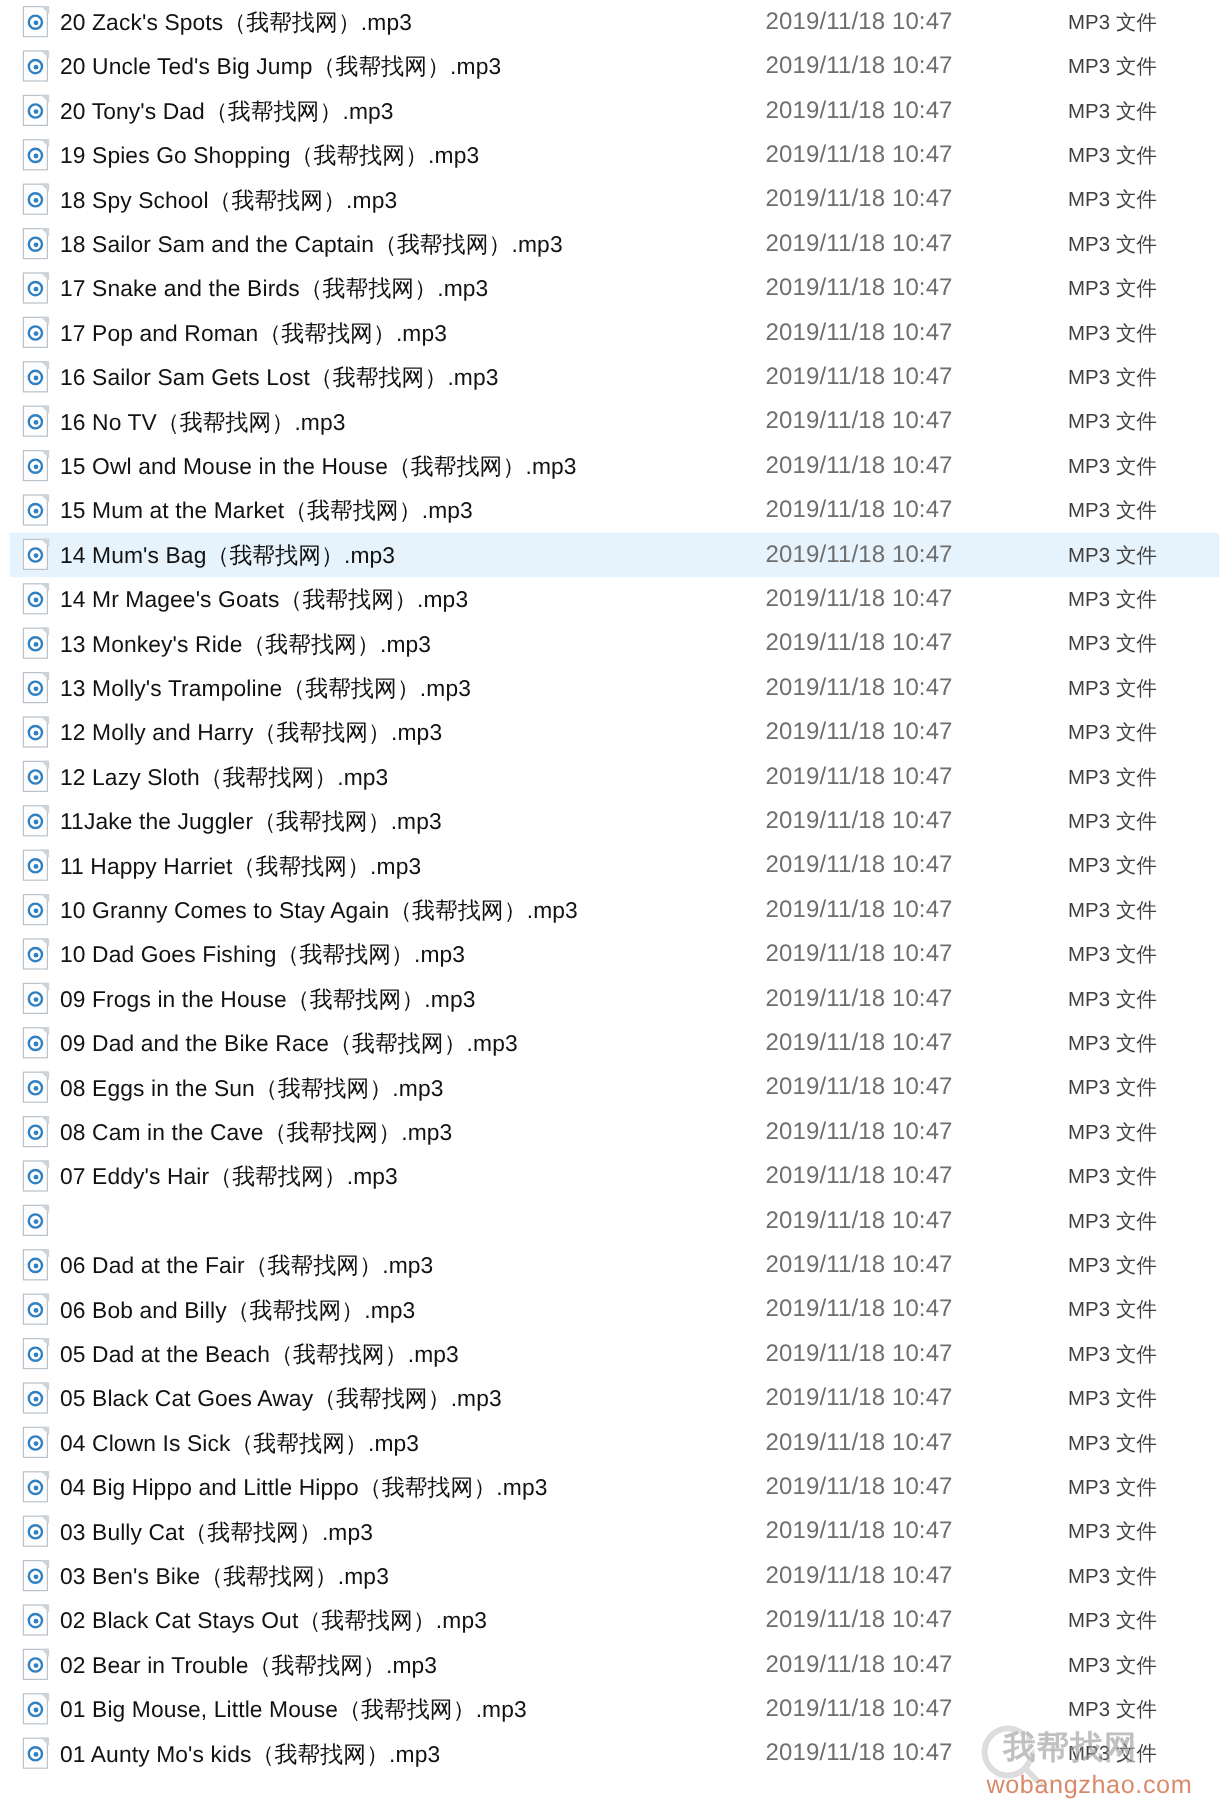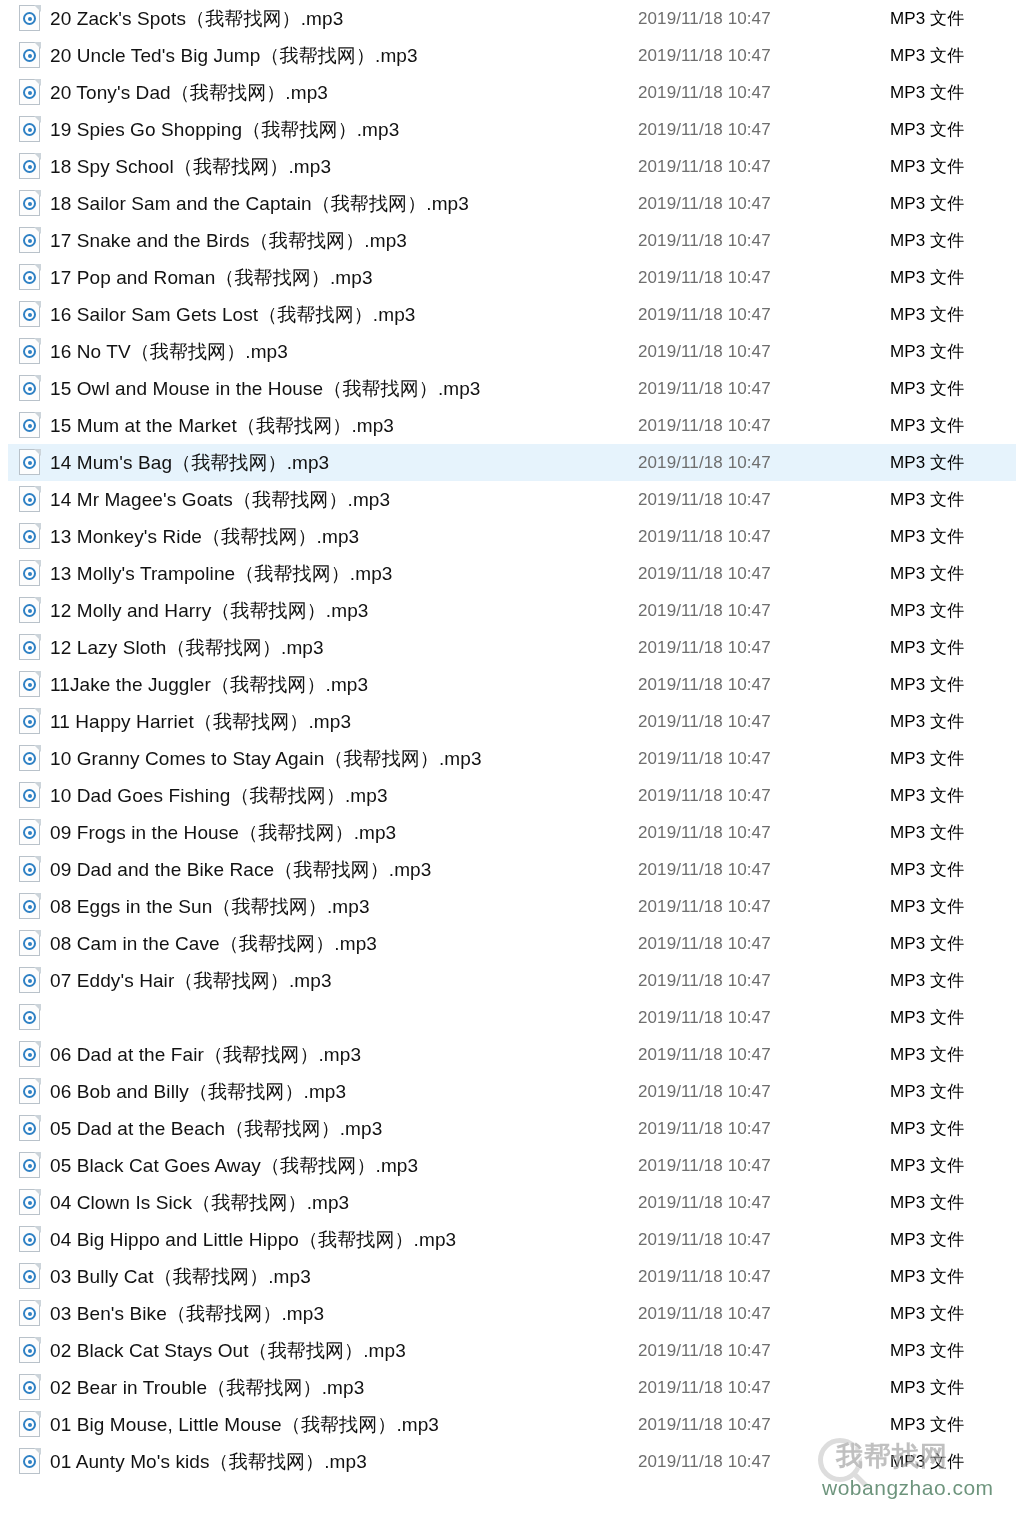--- a/index.html
+++ b/index.html
@@ -88,30 +88,30 @@
   .col-name {
     font-size: 19px;
     color: #121212;
     white-space: nowrap;
     letter-spacing: 0.1px;
     flex: 0 0 auto;
   }
   .col-date {
     position: absolute;
     left: 630px;
-    font-size: 17px;
+    font-size: 20px;
     color: #6e6e6e;
     white-space: nowrap;
     letter-spacing: 0.1px;
   }
   .col-type {
     position: absolute;
     left: 882px;
     font-size: 17px;
-    color: #000000;
+    color: #404040;
     white-space: nowrap;
     letter-spacing: 0.1px;
   }
 
   
   #watermark {
     position: absolute;
     right: 32px;
     bottom: 12px;
     width: 178px;
@@ -150,21 +150,21 @@
     color: #9a9a9a;
     letter-spacing: 1px;
     white-space: nowrap;
     text-shadow: 1px 1px 0 #ffffff;
   }
   #watermark .wm-url {
     position: absolute;
     left: 8px;
     top: 40px;
     font-size: 21px;
-    color: #14532d;
+    color: #c2410c;
     letter-spacing: 0.5px;
     white-space: nowrap;
     text-shadow: 1px 1px 0 #ffffff;
   }
 </style>
 </head>
 <body>
 
 <div id="file-list">
     <div class="file-row">

